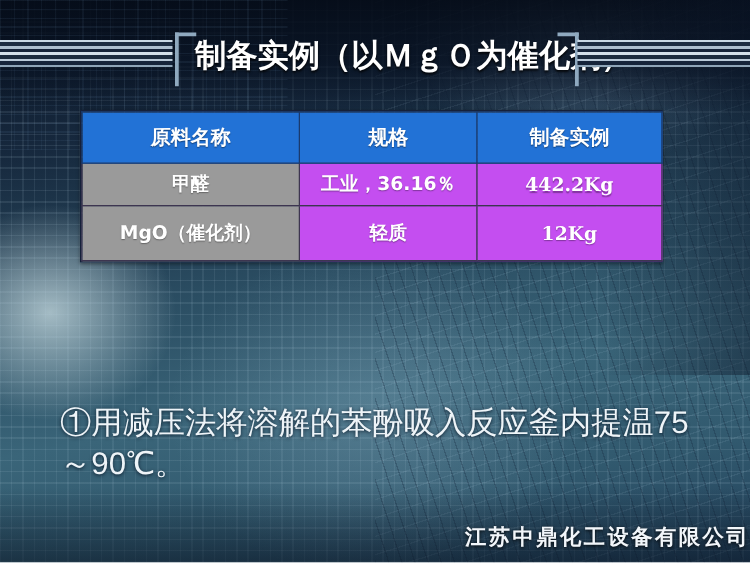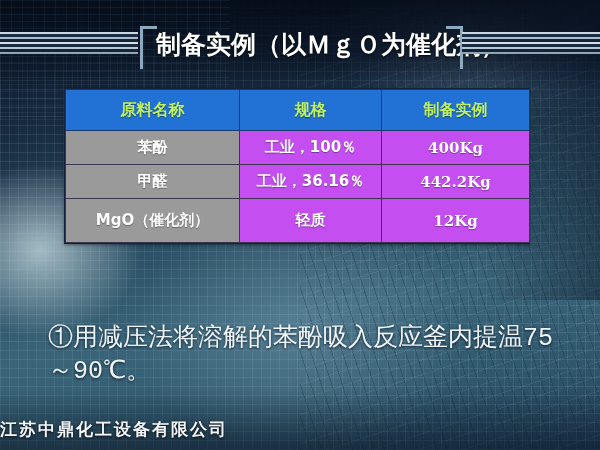--- a/index.html
+++ b/index.html
@@ -150,21 +150,21 @@
     padding: 0;
     text-align: center;
     vertical-align: middle;
   }
   .col-a { width: 174px; }
   .col-b { width: 142px; }
   .col-c { width: 148px; }
 
   thead th {
     background: #2272d6;
-    color: #bef264;
+    color: #ffffff;
     font-family: "DejaVu Sans", "Liberation Sans", sans-serif;
     font-size: 16px;
     font-weight: bold;
     height: 40px;
     border-color: #1a3a6e !important;
     text-shadow: 0 1px 1px rgba(0,0,0,0.45);
   }
 
   tbody tr { height: 34px; }
   tbody tr.tall { height: 44px; margin-top: 24px; }
@@ -190,34 +190,34 @@
   }
   td.spec { font-family: "DejaVu Sans", "Liberation Sans", sans-serif; }
   td.amount { font-family: "DejaVu Serif", "Liberation Serif", serif; }
 
   
   .body-text {
     position: absolute;
     left: 48px;
     top: 322px;
     width: 510px;
-    font-family: Liberation Mono, monospace;
+    font-family: Liberation Sans, sans-serif;
     font-size: 25px;
     line-height: 33px;
     color: #eef4f8;
     text-shadow: 0 1px 3px rgba(5,15,30,0.85);
   }
 
   
   .footer {
     position: absolute;
     left: 0;
     top: 418px;
     width: 600px;
-    text-align: left;
+    text-align: right;
     font-family: "DejaVu Sans", "Liberation Sans", sans-serif;
     font-size: 17px;
     font-weight: bold;
     letter-spacing: 2px;
     color: #f2f6fa;
     text-shadow: 0 1px 3px rgba(0,0,0,0.9);
   }
 </style>
 </head>
 <body>
@@ -248,25 +248,20 @@
       </colgroup>
       <thead>
         <tr>
           <th>原料名称</th>
           <th>规格</th>
           <th>制备实例</th>
         </tr>
       </thead>
       <tbody>
         <tr>
-          <td class="name">苯酚</td>
-          <td class="spec">工业，100％</td>
-          <td class="amount">400Kg</td>
-        </tr>
-        <tr>
           <td class="name">甲醛</td>
           <td class="spec">工业，36.16％</td>
           <td class="amount">442.2Kg</td>
         </tr>
         <tr class="tall">
           <td class="name">MgO（催化剂）</td>
           <td class="spec">轻质</td>
           <td class="amount">12Kg</td>
         </tr>
       </tbody>

